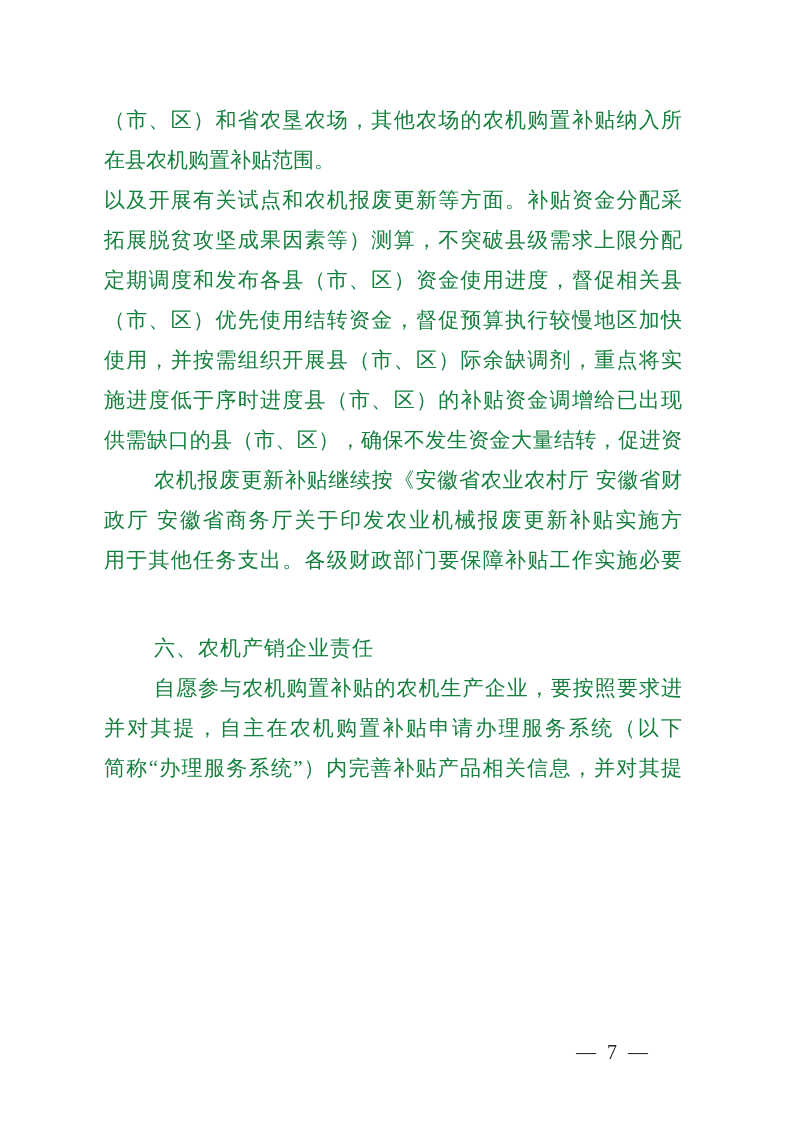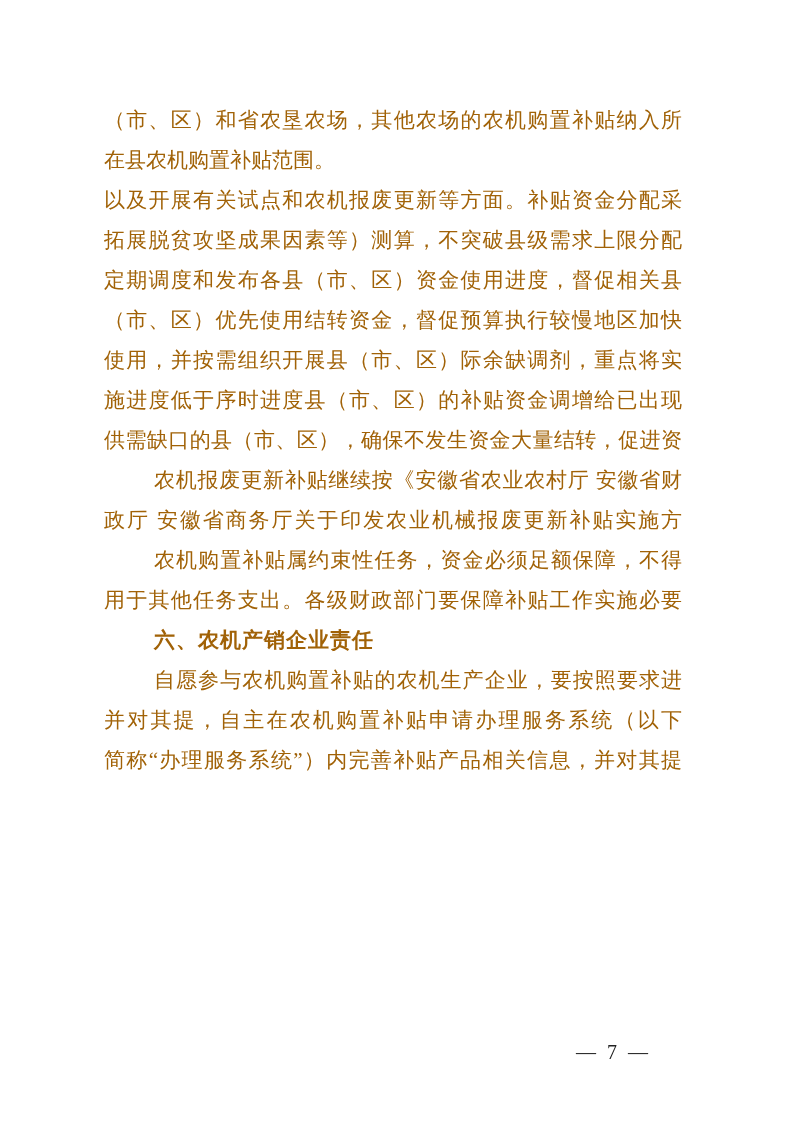--- a/index.html
+++ b/index.html
@@ -14,35 +14,36 @@
   .text-block {
     position: absolute;
     left: 104px;
     top: 100px;
     width: 578px;
   }
   .line {
     font-size: 21px;
     line-height: 40px;
     height: 40px;
-    color: #a16207;
+    color: #15803d;
     text-align: left;
     overflow: hidden;
   }
   .line.fill {
     text-align: justify;
     text-align-last: justify;
   }
   .line.indent {
     text-indent: 50px;
   }
   .line.bold {
     font-family: "Liberation Sans", "DejaVu Sans", sans-serif;
-    font-weight: 700;
+    font-weight: 400;
     letter-spacing: 1px;
+    margin-top: 48px;
   }
   .footer {
     position: absolute;
     left: 576px;
     top: 1040px;
     font-size: 20px;
     line-height: 24px;
     color: #222222;
     letter-spacing: 3px;
     font-family: "Liberation Serif", "DejaVu Serif", serif;
@@ -57,21 +58,20 @@
       <div class="line">在县农机购置补贴范围。</div>
       <div class="line fill">以及开展有关试点和农机报废更新等方面。补贴资金分配采</div>
       <div class="line fill">拓展脱贫攻坚成果因素等）测算，不突破县级需求上限分配</div>
       <div class="line fill">定期调度和发布各县（市、区）资金使用进度，督促相关县</div>
       <div class="line fill">（市、区）优先使用结转资金，督促预算执行较慢地区加快</div>
       <div class="line fill">使用，并按需组织开展县（市、区）际余缺调剂，重点将实</div>
       <div class="line fill">施进度低于序时进度县（市、区）的补贴资金调增给已出现</div>
       <div class="line fill">供需缺口的县（市、区），确保不发生资金大量结转，促进资</div>
       <div class="line indent fill">农机报废更新补贴继续按《安徽省农业农村厅 安徽省财</div>
       <div class="line fill">政厅 安徽省商务厅关于印发农业机械报废更新补贴实施方</div>
-      <div class="line indent fill">农机购置补贴属约束性任务，资金必须足额保障，不得</div>
       <div class="line fill">用于其他任务支出。各级财政部门要保障补贴工作实施必要</div>
       <div class="line indent bold">六、农机产销企业责任</div>
       <div class="line indent fill">自愿参与农机购置补贴的农机生产企业，要按照要求进</div>
       <div class="line fill">并对其提，自主在农机购置补贴申请办理服务系统（以下</div>
       <div class="line fill">简称“办理服务系统”）内完善补贴产品相关信息，并对其提</div>
     </div>
   <div class="footer">— 7 —</div>
 </div>
 
 </body></html>

